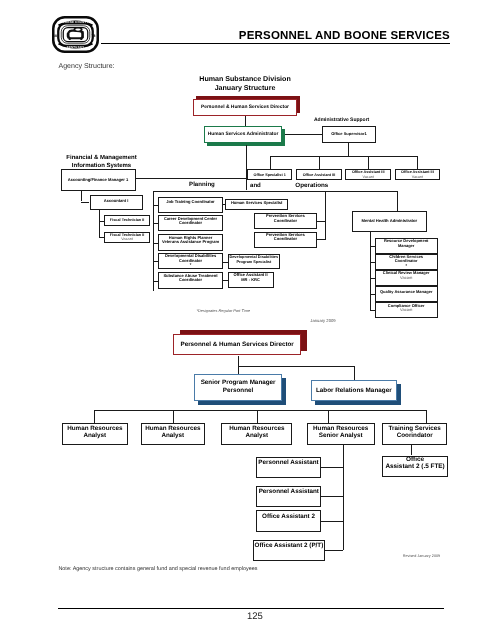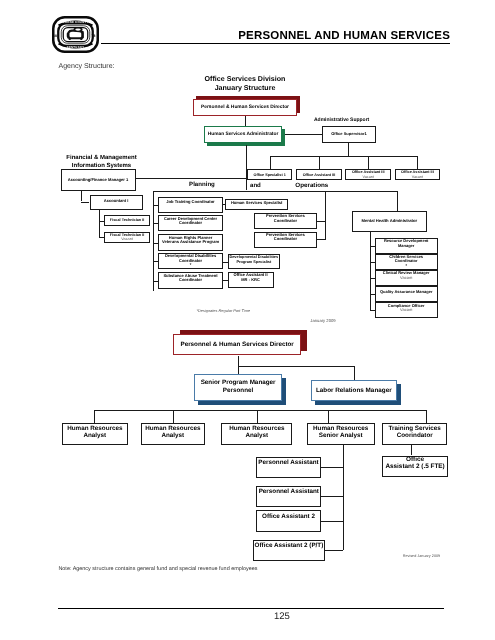--- a/index.html
+++ b/index.html
@@ -10,21 +10,21 @@
   #hdr-rule{position:absolute;left:101px;top:43px;width:349px;height:1px;background:#000;}
   #hdr-title{position:absolute;right:45px;top:30px;font-size:11.5px;font-weight:bold;letter-spacing:.2px;}
   #agency-structure{position:absolute;left:58.5px;top:63.3px;font-size:7.05px;color:#333;}
   
   .box{position:absolute;box-sizing:border-box;border:1px solid #1a1a1a;background:#fff;
        display:flex;align-items:center;justify-content:center;text-align:center;
        font-weight:bold;line-height:1.08;}
   .ln{position:absolute;background:#1a1a1a;}
   .lbl{position:absolute;font-weight:bold;text-align:center;}
   #footer-rule{position:absolute;left:58px;top:608px;width:386px;height:1px;background:#000;}
-  #page-num{position:absolute;left:247px;top:611px;font-size:9.5px;color:#222;margin-left:27px;}
+  #page-num{position:absolute;left:247px;top:611px;font-size:9.5px;color:#222;}
   #note{position:absolute;left:58.4px;top:566.4px;font-size:5.46px;color:#333;}
 </style>
 </head>
 <body>
 
 <div id="seal" style="position:absolute;left:52px;top:16px;width:47px;height:37px;"><svg viewBox="0 0 188 148" width="47" height="37" shape-rendering="geometricPrecision">
       <rect x="5" y="5" width="178" height="138" rx="46" ry="46" fill="none" stroke="#0a0a0a" stroke-width="10"></rect>
       <path d="M24 34 Q94 2 164 34 L156 48 Q94 18 32 48 Z" fill="#0a0a0a"></path>
       <path d="M24 114 Q94 146 164 114 L156 100 Q94 130 32 100 Z" fill="#0a0a0a"></path>
       <rect x="25" y="29" width="138" height="90" rx="31" ry="31" fill="#fff" stroke="#0a0a0a" stroke-width="9"></rect>
@@ -42,26 +42,26 @@
         <path d="M64 62 Q68 52 84 54 L114 56 Q126 58 127 68 L127 84 Q127 92 116 92 L70 92 Q60 92 59 82 L59 70 Z" fill="#111"></path>
         <path d="M70 68 Q74 62 86 63 L110 65 Q118 66 118 72 L118 80 Q118 85 112 85 L76 85 Q70 85 70 79 Z" fill="#fff"></path>
         <ellipse cx="104" cy="54" rx="18" ry="9" fill="#111"></ellipse>
         <ellipse cx="104" cy="54" rx="11" ry="4.5" fill="#fff"></ellipse>
         <rect x="66" y="88" width="56" height="8" rx="4" fill="#111"></rect>
         <rect x="74" y="93" width="40" height="5" rx="2.5" fill="#fff"></rect>
         <path d="M118 60 L126 60 L126 88 L118 88 Z" fill="#111"></path>
       </g>
     </svg></div>
 <div id="hdr-rule"></div>
-<div id="hdr-title">PERSONNEL AND HUMAN SERVICES</div>
+<div id="hdr-title">PERSONNEL AND BOONE SERVICES</div>
 <div id="agency-structure">Agency Structure:</div>
 
 <div id="chart1">
     <div style="left:190px;top:74.5px;width:110px;text-align:center;font-size:7.1px;font-weight:bold;line-height:1.32;position:absolute;">
-      <div>Office Services Division</div>
+      <div>Human Substance Division</div>
       <div>January Structure</div>
     </div>
     <div style="position:absolute;left:196px;top:96px;width:104px;height:17px;background:#7c1114;"></div>
     <div style="position:absolute;left:193px;top:99px;width:104px;height:17px;border:1px solid #9c2328;background:#fff;box-sizing:border-box;display:flex;align-items:center;justify-content:center;font-size:4.9px;font-weight:bold;">
       <div>Personnel &amp; Human Services Director</div>
     </div>
     <div class="ln" style="left:245px;top:116px;width:1px;height:10px;"></div>
     <div style="position:absolute;left:207px;top:129px;width:78px;height:17px;background:#1b7a4a;"></div>
     <div style="position:absolute;left:204px;top:126px;width:78px;height:17px;border:1.5px solid #1b7a4a;background:#fff;box-sizing:border-box;display:flex;align-items:center;justify-content:center;font-size:4.85px;font-weight:bold;">
       <div>Human Services Administrator</div>

